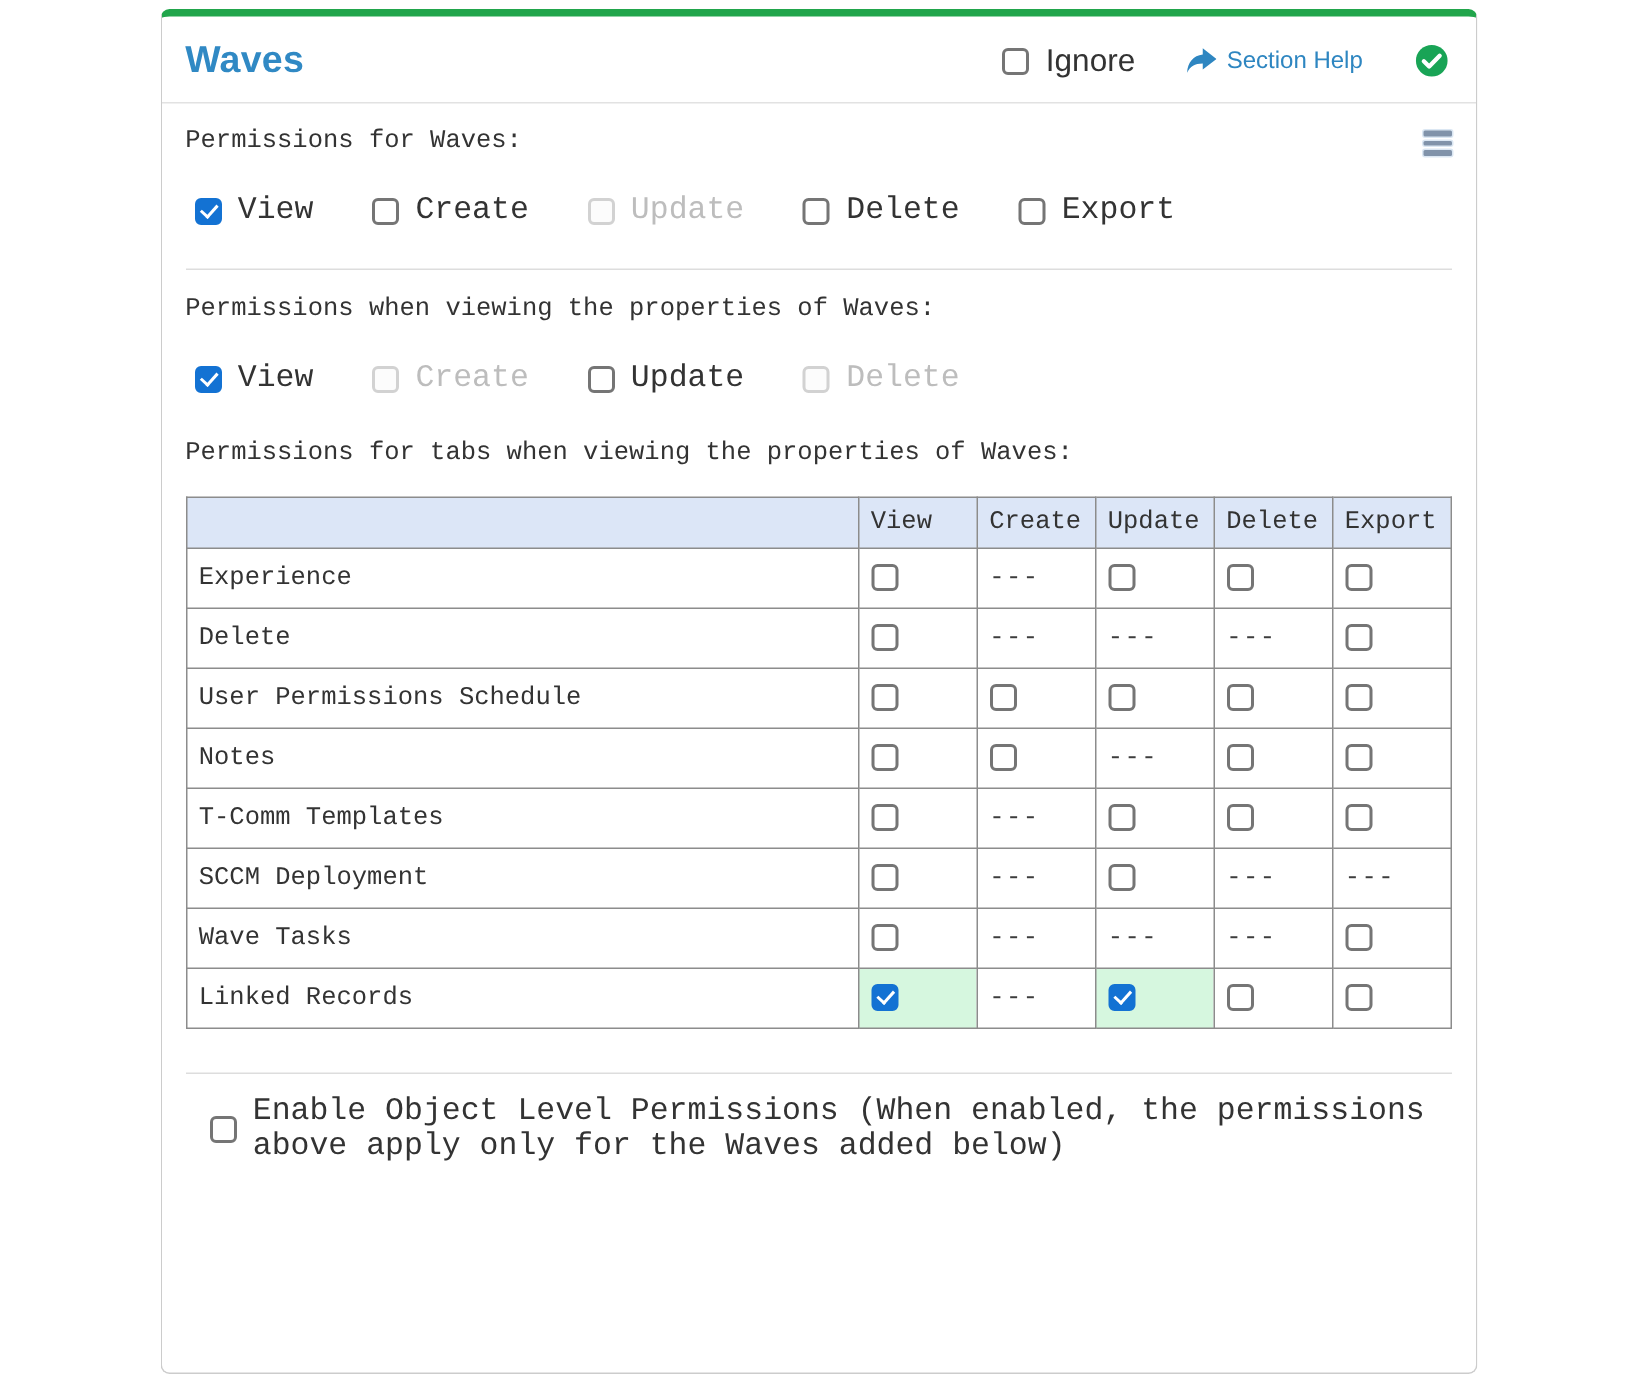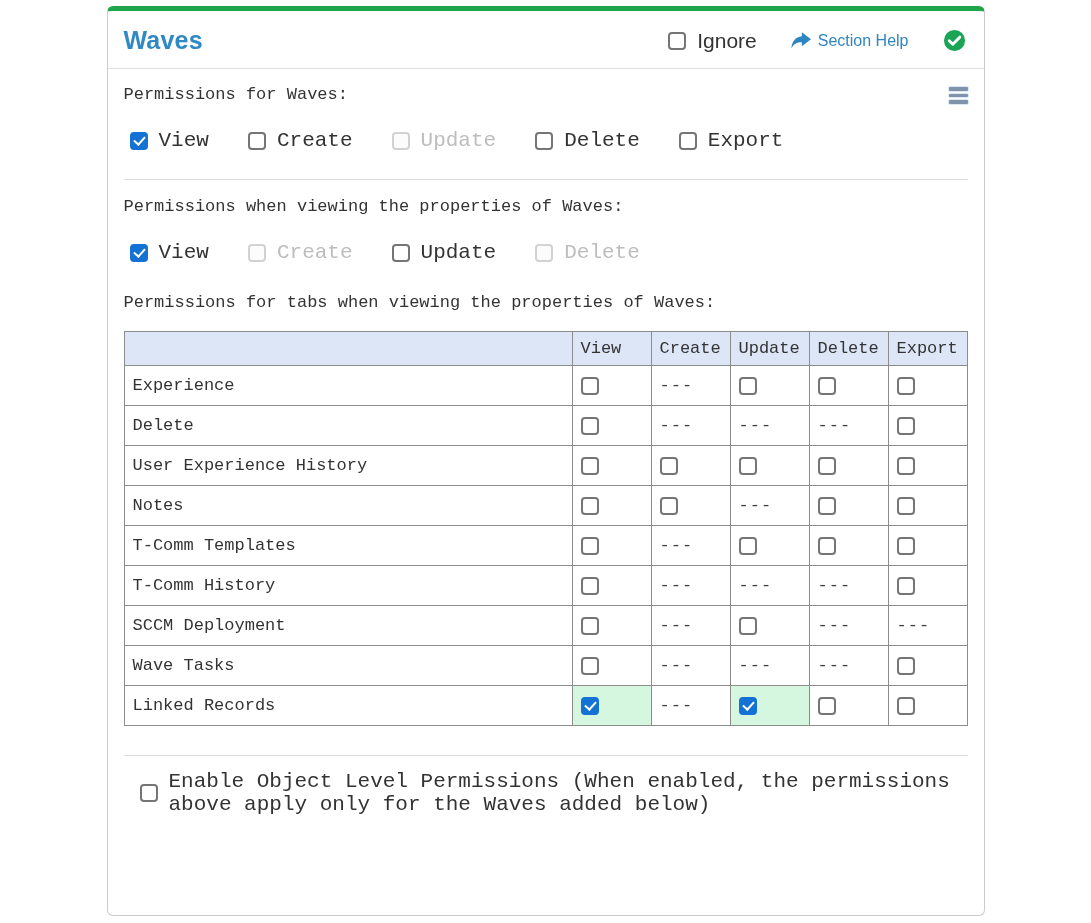--- a/index.html
+++ b/index.html
@@ -274,49 +274,41 @@
           </tr>
           <tr>
             <td>Delete</td>
             <td><span class="cb unchecked"></span></td>
             <td class="dash">---</td>
             <td class="dash">---</td>
             <td class="dash">---</td>
             <td><span class="cb unchecked"></span></td>
           </tr>
           <tr>
-            <td>User Experience History</td>
+            <td>User Permissions Schedule</td>
             <td><span class="cb unchecked"></span></td>
             <td><span class="cb unchecked"></span></td>
             <td><span class="cb unchecked"></span></td>
             <td><span class="cb unchecked"></span></td>
             <td><span class="cb unchecked"></span></td>
           </tr>
           <tr>
             <td>Notes</td>
             <td><span class="cb unchecked"></span></td>
             <td><span class="cb unchecked"></span></td>
             <td class="dash">---</td>
             <td><span class="cb unchecked"></span></td>
             <td><span class="cb unchecked"></span></td>
           </tr>
           <tr>
             <td>T-Comm Templates</td>
             <td><span class="cb unchecked"></span></td>
             <td class="dash">---</td>
             <td><span class="cb unchecked"></span></td>
             <td><span class="cb unchecked"></span></td>
-            <td><span class="cb unchecked"></span></td>
-          </tr>
-          <tr>
-            <td>T-Comm History</td>
-            <td><span class="cb unchecked"></span></td>
-            <td class="dash">---</td>
-            <td class="dash">---</td>
-            <td class="dash">---</td>
             <td><span class="cb unchecked"></span></td>
           </tr>
           <tr>
             <td>SCCM Deployment</td>
             <td><span class="cb unchecked"></span></td>
             <td class="dash">---</td>
             <td><span class="cb unchecked"></span></td>
             <td class="dash">---</td>
             <td class="dash">---</td>
           </tr>

